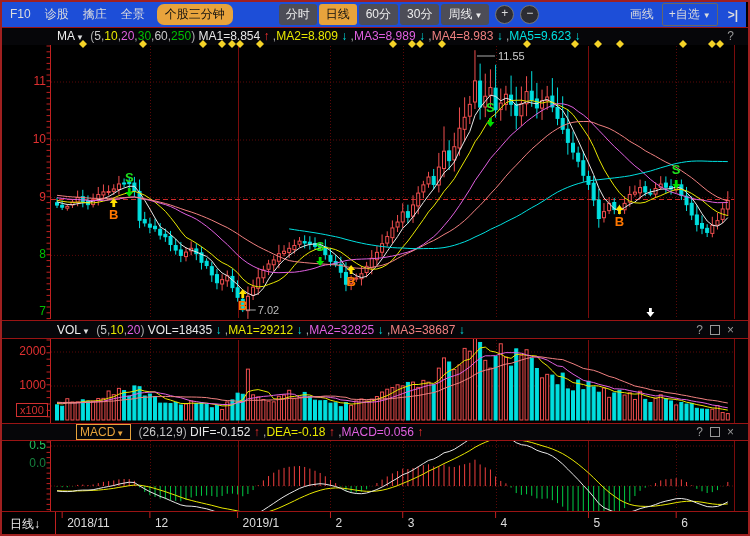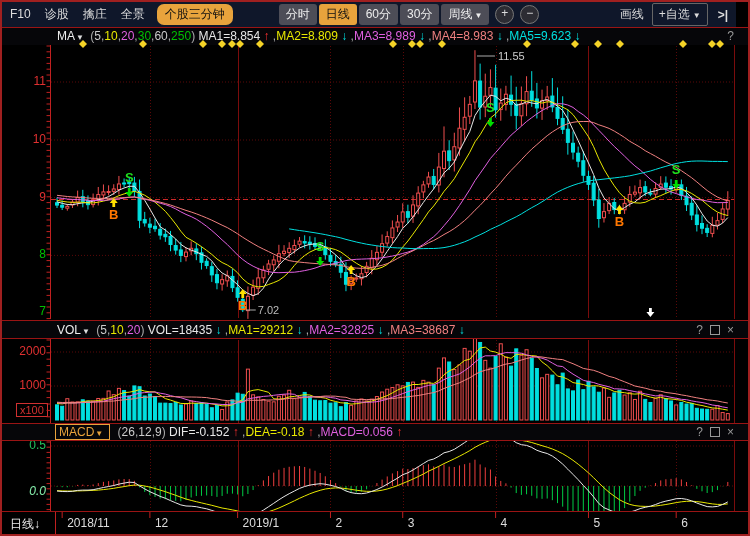--- a/index.html
+++ b/index.html
@@ -1,38 +1,38 @@
 <!DOCTYPE html>
 <html><head>
 <meta charset="utf-8">
 <style>
   html,body{margin:0;padding:0;background:#111;}
   .app{position:relative;width:750px;height:536px;background:#000;overflow:hidden;
        font-family:"Liberation Sans","DejaVu Sans",sans-serif;
        box-shadow:inset 0 0 0 2px #a02020;}
-  .toolbar{position:absolute;left:2px;top:2px;right:14px;height:25px;background:#0f172a;
+  .toolbar{position:absolute;left:2px;top:2px;right:4px;height:25px;background:#1d4ed8;
        display:flex;align-items:center;font-size:12px;color:#ddd;white-space:nowrap;}
   .tb-item{margin-left:14px;cursor:pointer;}
   .tb-item:first-child{margin-left:8px;}
   .tb-promo{margin-left:12px;background:#e8a33c;color:#111;padding:2px 8px;border-radius:7px;cursor:pointer;}
   .period-group{display:flex;margin-left:46px;gap:2px;align-items:center;}
   .pill{background:#4d4d57;color:#eee;padding:2px 7px;border-radius:3px;cursor:pointer;}
   .pill.active{background:#e8a33c;color:#111;}
   .pill .dn{font-size:8px;margin-left:2px;}
   .roundbtn{width:17px;height:17px;border:1px solid #777;border-radius:50%;background:#2c2c33;
        color:#ddd;text-align:center;line-height:15px;margin-left:6px;cursor:pointer;font-size:12px;}
   .tb-right{margin-left:auto;display:flex;align-items:center;justify-content:center;}
   .boxbtn{border:1px solid #666;padding:2px 6px;margin-left:8px;border-radius:2px;cursor:pointer;}
   .boxbtn .dn{font-size:8px;margin-left:3px;}
   .collapse{margin-left:10px;margin-right:8px;font-weight:bold;cursor:pointer;}
   .ind-row{position:absolute;left:2px;right:2px;display:flex;align-items:center;font-size:12px;
        background:#060609;color:#ccc;white-space:nowrap;z-index:3;}
   #ma-row{top:27px;height:18px;padding-left:55px;}
   #vol-row{top:321px;height:17px;padding-left:55px;}
-  #macd-row{top:424px;height:16px;padding-left:53px;text-align:right;}
+  #macd-row{top:424px;height:16px;padding-left:74px;text-align:right;}
   .row-icons{position:absolute;right:14px;display:flex;gap:7px;color:#999;align-items:center;}
   .sq-icon{display:inline-block;width:8px;height:8px;border:1px solid #999;cursor:pointer;}
   .dd{font-size:8px;color:#ddd;margin:0 3px 0 1px;cursor:pointer;}
   .macd-box{border:1px solid #e8a33c;color:#e8a33c;padding:0 3px;margin-right:4px;cursor:pointer;}
   .axis-label{position:absolute;width:46px;text-align:right;font-size:12px;z-index:2;}
   .x100-box{position:absolute;left:16px;top:403px;border:1px solid #d03030;color:#d03030;
        font-size:11px;padding:0 3px;z-index:2;}
   #bottom-bar{position:absolute;left:2px;right:2px;top:512px;height:22px;background:#000;
        color:#ddd;font-size:12px;z-index:3;}
   .date-label{position:absolute;top:4px;color:#ddd;}
@@ -91,21 +91,21 @@
 
   <div id="axis-labels">
       <div class="axis-label" style="color: rgb(224, 48, 48); top: 74px; left: 0px;">11</div>
       <div class="axis-label" style="color: rgb(224, 48, 48); top: 132px; left: 0px;">10</div>
       <div class="axis-label" style="color: rgb(224, 48, 48); top: 190px; left: 0px;">9</div>
       <div class="axis-label" style="color: rgb(0, 192, 0); top: 247px; left: 0px;">8</div>
       <div class="axis-label" style="color: rgb(0, 192, 0); top: 304px; left: 0px;">7</div>
       <div class="axis-label" style="color: rgb(224, 48, 48); top: 344px; left: 0px;">2000</div>
       <div class="axis-label" style="color: rgb(224, 48, 48); top: 378px; left: 0px;">1000</div>
       <div class="axis-label" style="color: #22c55e; top: 438px; left: 0px;">0.5</div>
-      <div class="axis-label" style="color: #86efac; top: 484px; left: 0px; font-style: italic;">0.0</div>
+      <div class="axis-label" style="color: #15803d; top: 456px; left: 0px;">0.0</div>
     </div>
   <div class="x100-box">x100</div>
 
   <div class="pane-hit" style="top:46px;height:272px"></div>
   <div class="pane-hit" style="top:340px;height:83px"></div>
   <div class="pane-hit" style="top:441px;height:70px"></div>
 
   <div id="bottom-bar">
     <span id="period-label"><span>日线</span><span>↓</span></span>
     <span id="date-labels"><span class="date-label" style="left: 65.16px;">2018/11</span><span class="date-label" style="left: 152.88px;">12</span><span class="date-label" style="left: 240.6px;">2019/1</span><span class="date-label" style="left: 333.48px;">2</span><span class="date-label" style="left: 405.72px;">3</span><span class="date-label" style="left: 498.6px;">4</span><span class="date-label" style="left: 591.48px;">5</span><span class="date-label" style="left: 679.2px;">6</span></span>

